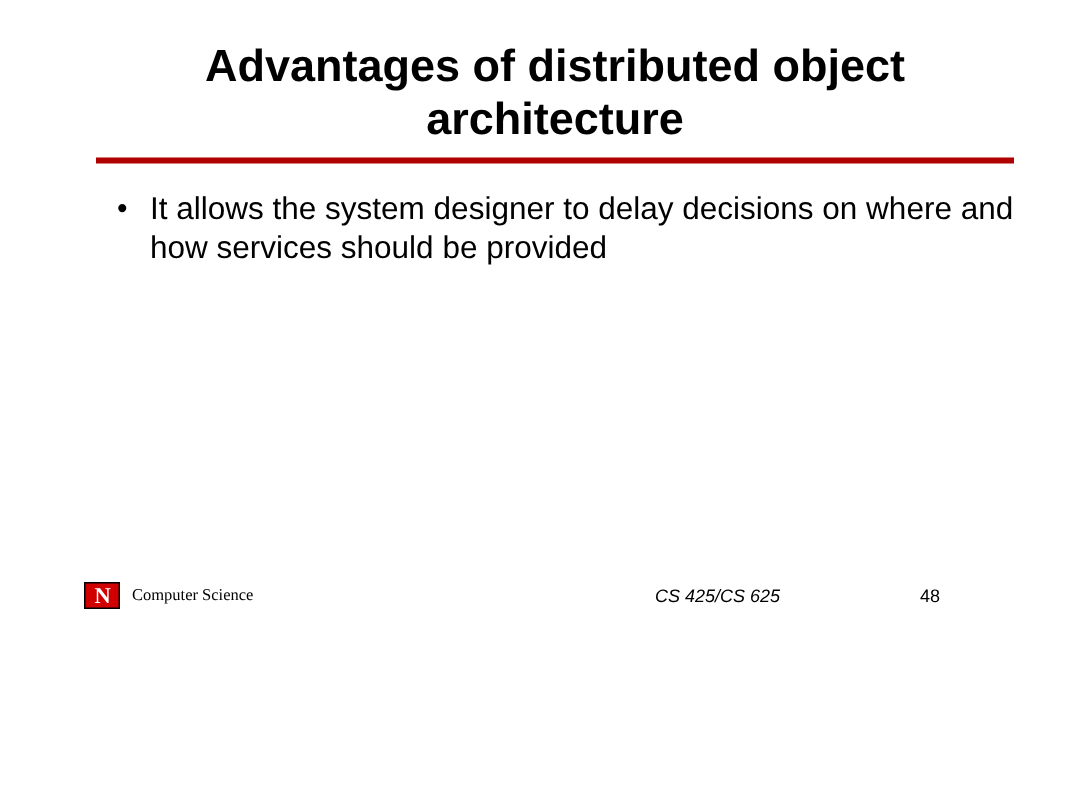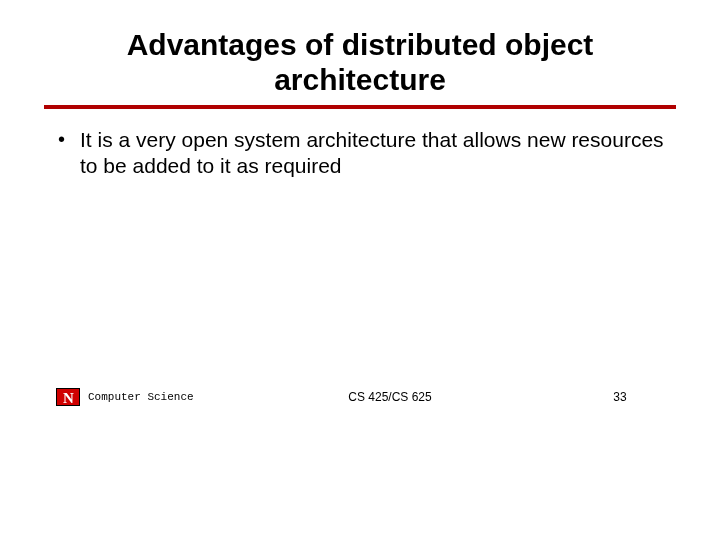--- a/index.html
+++ b/index.html
@@ -1,21 +1,21 @@
 <!DOCTYPE html>
 <html><head>
 <meta charset="utf-8">
 <style>
   * { margin: 0; padding: 0; box-sizing: border-box; }
   html, body { width: 720px; height: 540px; background: #fff; font-family: Verdana, Geneva, sans-serif; }
   .slide {
     width: 720px;
     height: 440px;
     position: relative;
-    padding: 28px 44px 0 44px;
+    padding: 28px 44px 0 64px;
   }
   .title {
     font-family: "Comic Sans MS", "Comic Sans", cursive, sans-serif;
     font-weight: 700;
     font-size: 30px;
     line-height: 1.15;
     text-align: center;
     color: #000;
     margin: 0 auto 8px auto;
   }
@@ -66,51 +66,52 @@
     color: #fff;
     font-weight: 900;
     font-family: Georgia, serif;
     font-size: 15px;
     line-height: 18px;
     text-align: center;
     border: 1px solid #000;
     letter-spacing: -1px;
   }
   .dept {
-    font-family: Liberation Mono, monospace;
+    font-family: Liberation Serif, serif;
     font-size: 11px;
     color: #000;
   }
   .footer-center {
     flex: 1;
-    text-align: center;
+    text-align: right;
     font-size: 12px;
     color: #000;
+    font-style: italic;
   }
   .footer-right {
     width: 200px;
     text-align: center;
     font-size: 12px;
     color: #000;
   }
 </style>
 </head>
 <body>
 
 <div class="slide">
 
   <h1 class="title">Advantages of distributed object architecture</h1>
   <div class="title-rule"></div>
 
   <ul class="bullets">
-    <li>It is a very open system architecture that allows new resources to be added to it as required</li>
+    <li>It allows the system designer to delay decisions on where and how services should be provided</li>
   </ul>
 
   <div class="footer">
     <div class="footer-left">
       <div class="n-logo">N</div>
       <div class="dept">Computer Science</div>
     </div>
     <div class="footer-center">CS 425/CS 625</div>
-    <div class="footer-right">33</div>
+    <div class="footer-right">48</div>
   </div>
 
 </div>
 
 </body></html>

